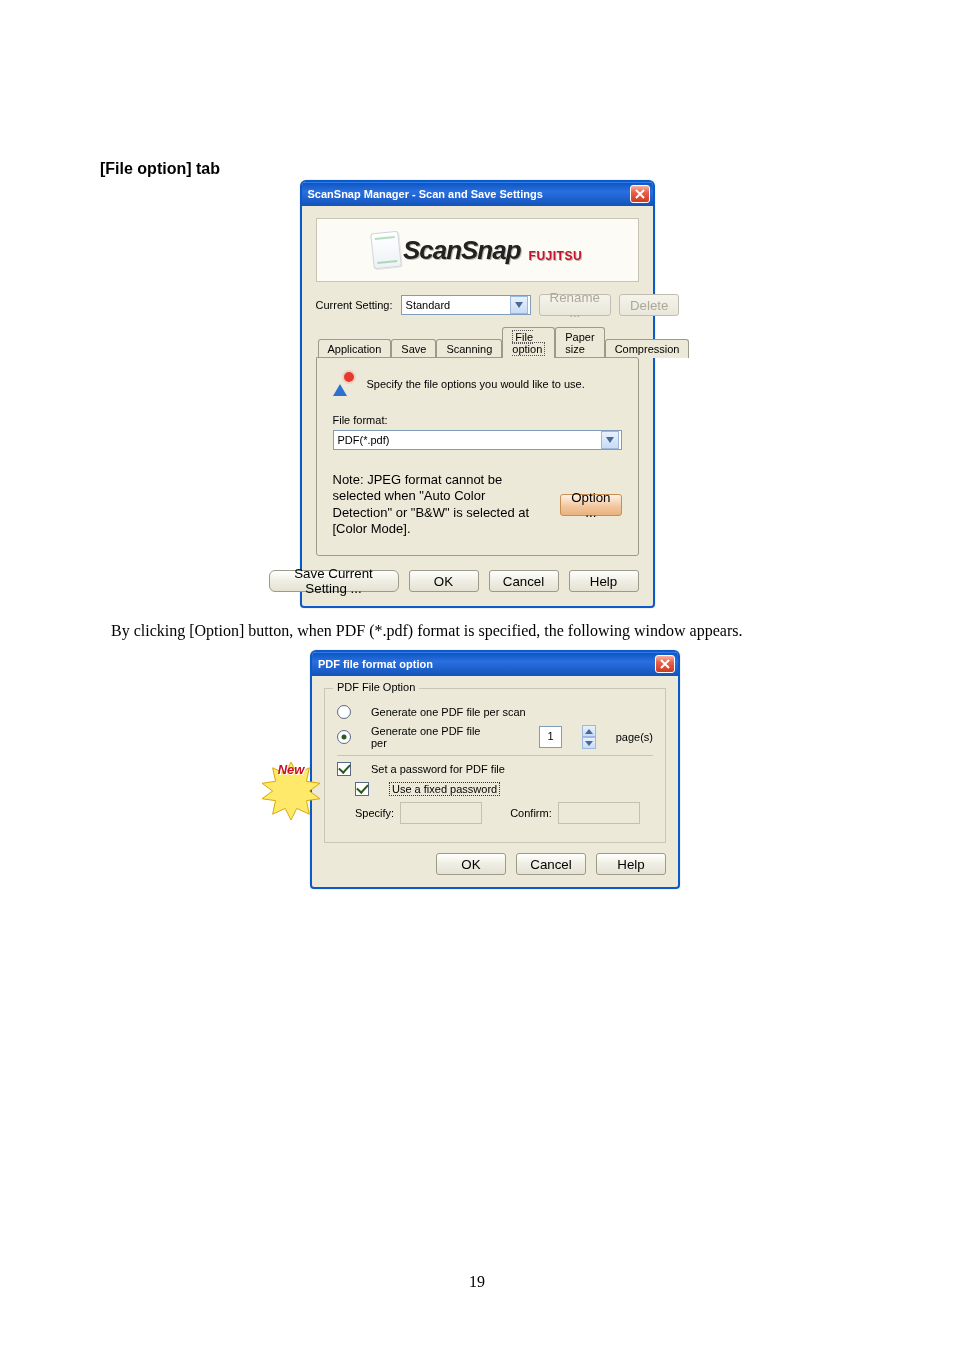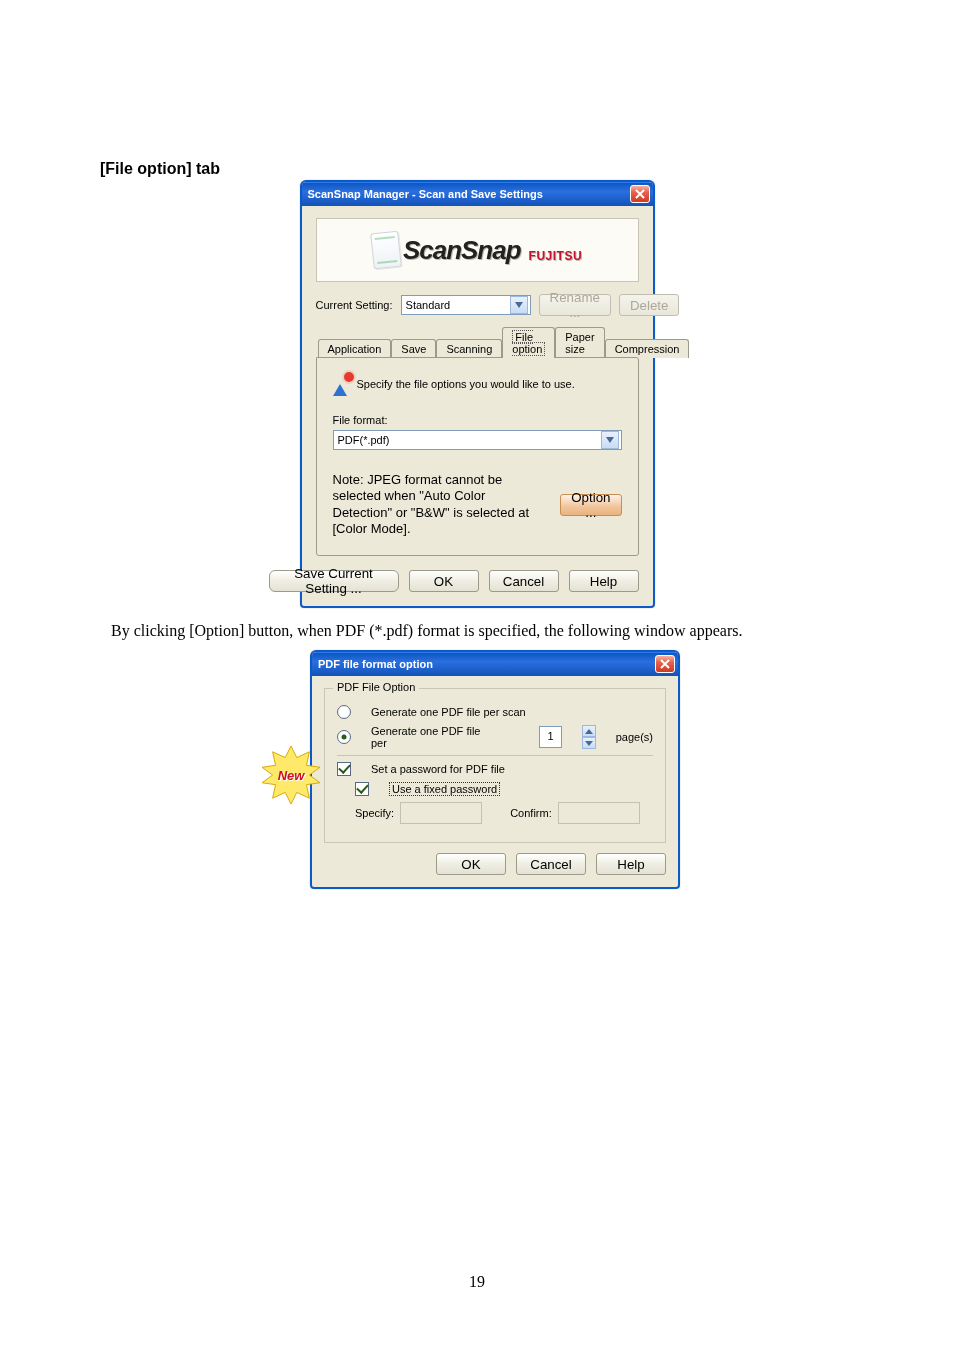--- a/index.html
+++ b/index.html
@@ -203,21 +203,21 @@
     border: 1px dotted #555;
     padding: 0 2px;
   }
   .tab-body {
     border: 1px solid #9c9a88;
     border-radius: 0 3px 3px 3px;
     padding: 14px 16px 18px 16px;
     position:relative;
   }
 
-  .tab-desc-row { display:flex; align-items:center; margin-bottom: 18px; }
+  .tab-desc-row { display:flex; align-items:center; gap:10px; margin-bottom: 18px; }
   .tab-icon {
     width: 24px; height: 24px; position:relative;
   }
   .tab-icon .sun {
     width:10px; height:10px; background:#E73A2F; border-radius:50%;
     position:absolute; top:0; right:3px;
     box-shadow: 0 0 0 2px #E73A2F22;
   }
   .tab-icon .mtn {
     width:0; height:0;
@@ -316,23 +316,23 @@
   .divider {
     height:1px; background:#c9c6b8; margin:6px 0 6px 0;
   }
   #pdf-dialog .bottom-btn-row { margin: 6px 12px 12px 12px; justify-content: flex-end; }
   #pdf-dialog .bottom-btn-row .xp-btn { min-width: 70px; }
 
   
   .new-badge {
     position:absolute;
     left: 0;
-    top: 96px;
+    top: 112px;
     width: 58px; height: 58px;
-    display:flex; align-items:center; justify-content:center;
+    display:flex; align-items:flex-start; justify-content:center;
   }
   .new-badge svg { position:absolute; inset:0; }
   .new-badge .txt {
     position:relative; z-index:1;
     font-family: Arial Black, Arial, sans-serif;
     font-weight: 900;
     font-size: 13px;
     font-style: italic;
     color:#C8102E;
     text-shadow: 1px 1px 0 #fff;

